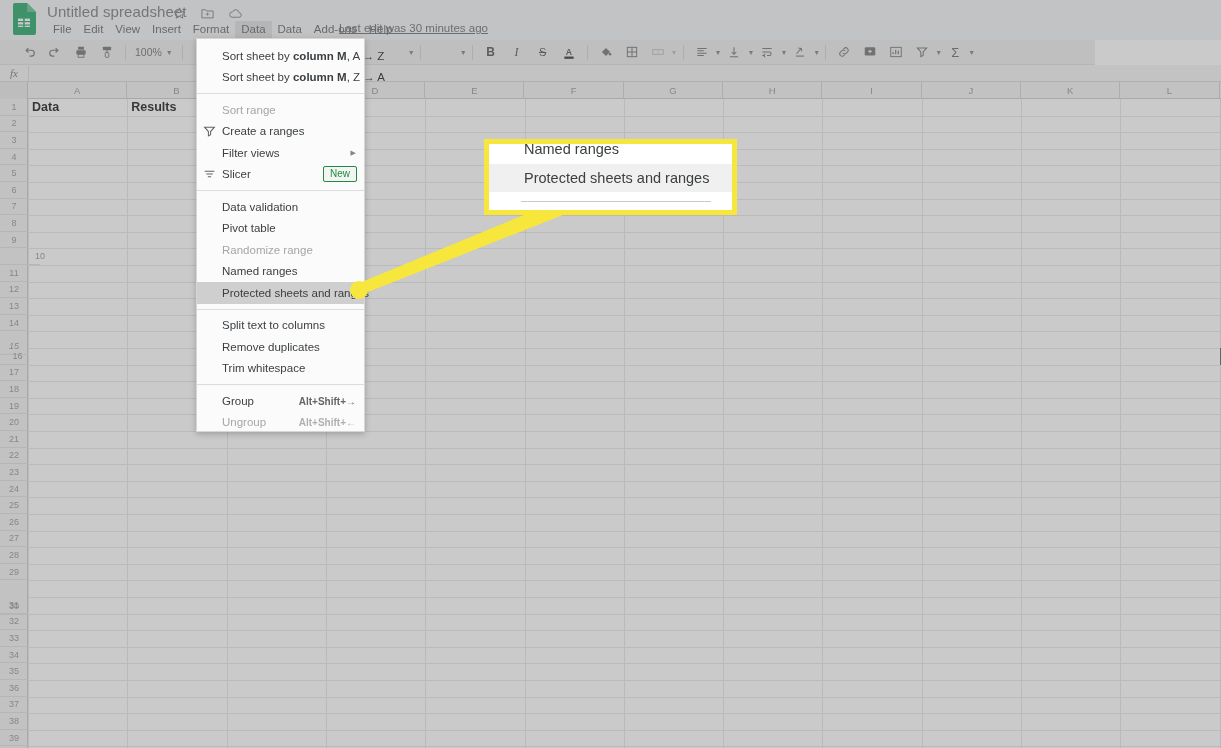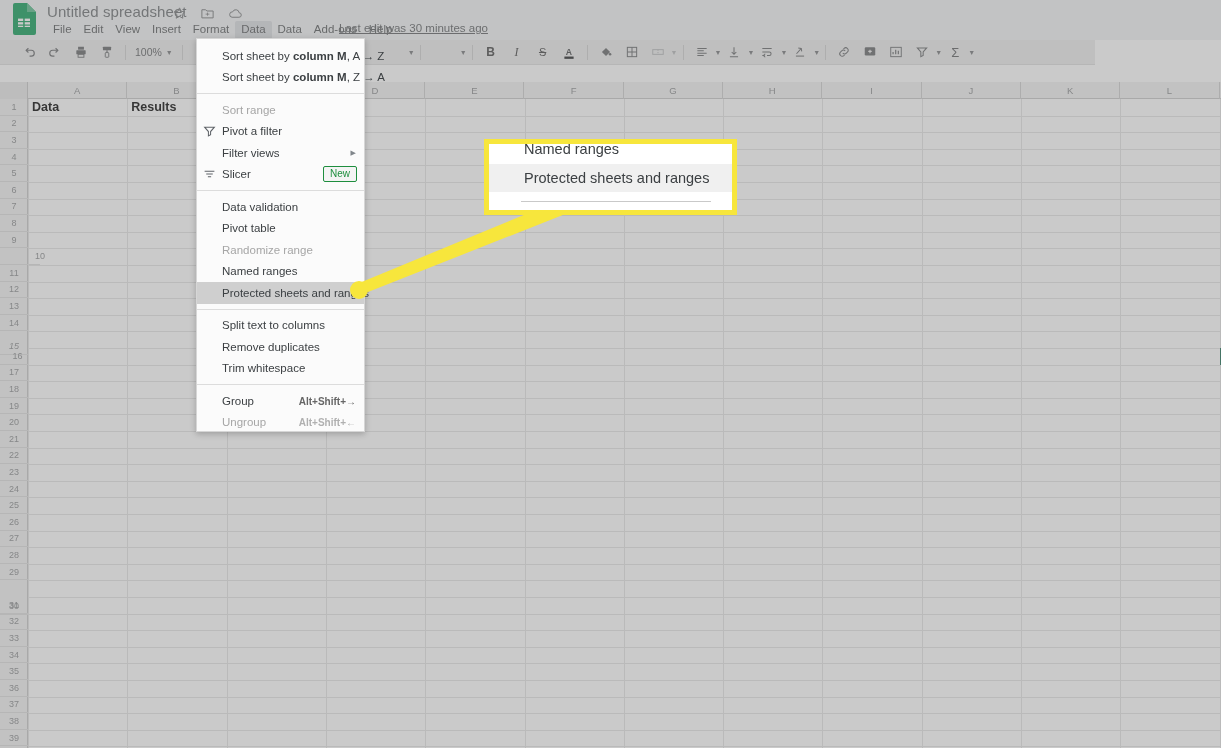--- a/index.html
+++ b/index.html
@@ -408,20 +408,24 @@
     <div class="tb-icon">
       <svg width="14" height="14" viewBox="0 0 24 24" fill="none" stroke="#646668" stroke-width="1.8">
           <path d="M4 5h16l-6 7v6l-4 2v-8z"></path>
         </svg>
     </div>
     <span class="tb-caret">▼</span>
     <div class="tb-icon" style="font-size:13px;color:#5c5e60">Σ</div>
     <span class="tb-caret">▼</span>
   </div>
 
+  <div class="formulabar">
+    <div class="fx">fx</div>
+    <div class="fbar-input"></div>
+  </div>
 
   <div class="gridwrap">
     <div class="colhead" id="colhead">
       <div class="corner"></div>
     <div class="colcell" style="left: 28px; width: 99.3px;">A</div>
         <div class="colcell" style="left: 127.3px; width: 99.3px;">B</div>
         <div class="colcell" style="left: 226.6px; width: 99.3px;">C</div>
         <div class="colcell" style="left: 325.9px; width: 99.3px;">D</div>
         <div class="colcell" style="left: 425.2px; width: 99.3px;">E</div>
         <div class="colcell" style="left: 524.5px; width: 99.3px;">F</div>
@@ -545,21 +549,21 @@
       <div class="dd-sep"></div>
       <div class="dd-item disabled">
         <span>Sort range</span>
       </div>
       <div class="dd-item">
         <span class="dd-ico">
           <svg width="13" height="13" viewBox="0 0 24 24" fill="none" stroke="#5f6368" stroke-width="1.9">
             <path d="M3 5h18l-7 8v6l-4 2v-8z"></path>
           </svg>
         </span>
-        <span>Pivot a filter</span>
+        <span>Create a ranges</span>
       </div>
       <div class="dd-item">
         <span>Filter views</span>
         <span class="dd-sub">▶</span>
       </div>
       <div class="dd-item">
         <span class="dd-ico">
           <svg width="13" height="13" viewBox="0 0 24 24" stroke="#5f6368" stroke-width="2">
             <path d="M3 7h18M6 12h12M9 17h6"></path>
           </svg>

